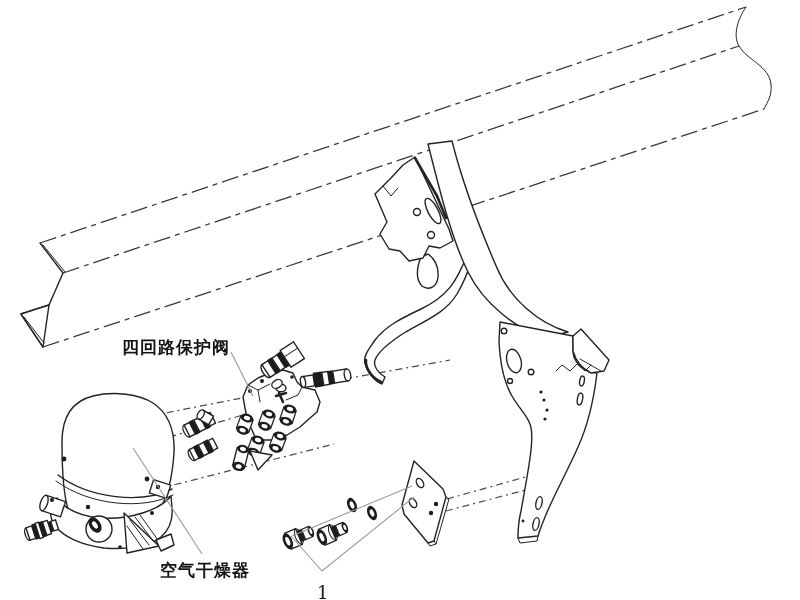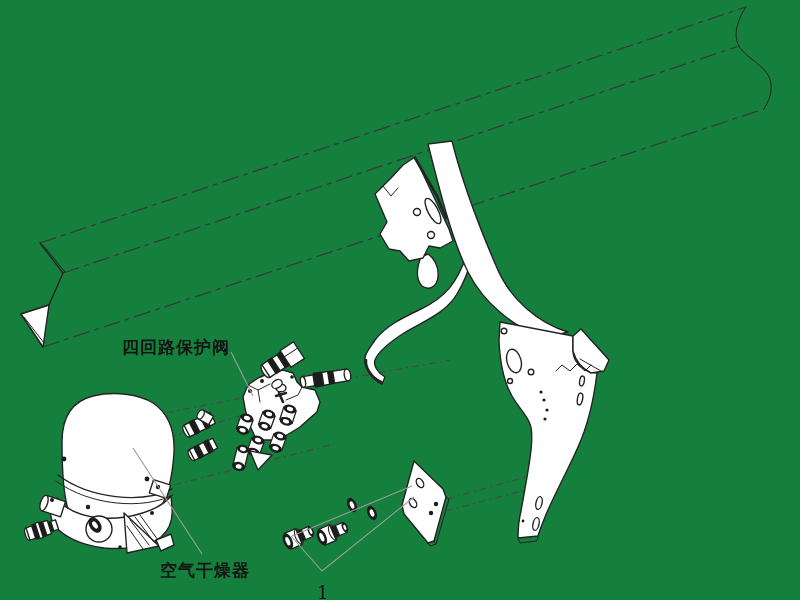--- a/index.html
+++ b/index.html
@@ -1,16 +1,16 @@
 <!DOCTYPE html>
 <html><head>
 <meta charset="utf-8">
 <style>
   html,body{margin:0;padding:0;background:#e8e8e8;}
-  .stage{width:800px;height:600px;background:#15803d;position:relative;overflow:hidden;}
+  .stage{width:800px;height:600px;background:#ffffff;position:relative;overflow:hidden;}
   svg{position:absolute;left:0;top:0;}
   .ln{fill:none;stroke:#232323;stroke-width:1.4;stroke-linejoin:round;stroke-linecap:round;}
   .thin{stroke-width:1;}
   .thick{stroke-width:2.6;}
   .fw{fill:#ffffff;stroke:#232323;stroke-width:1.4;stroke-linejoin:round;}
   .fd{fill:#1c1c1c;stroke:none;}
   .dash1{fill:none;stroke:#3a3a3a;stroke-width:1.3;stroke-dasharray:17 5 5 5;}
   .dash2{fill:none;stroke:#4a4a4a;stroke-width:1.2;stroke-dasharray:7 4 2 4;}
   .leader{fill:none;stroke:#9b9b9b;stroke-width:1.1;}
   text.cjk{font-family:"DejaVu Sans","Liberation Sans",sans-serif;font-size:17px;font-weight:bold;letter-spacing:1px;}

